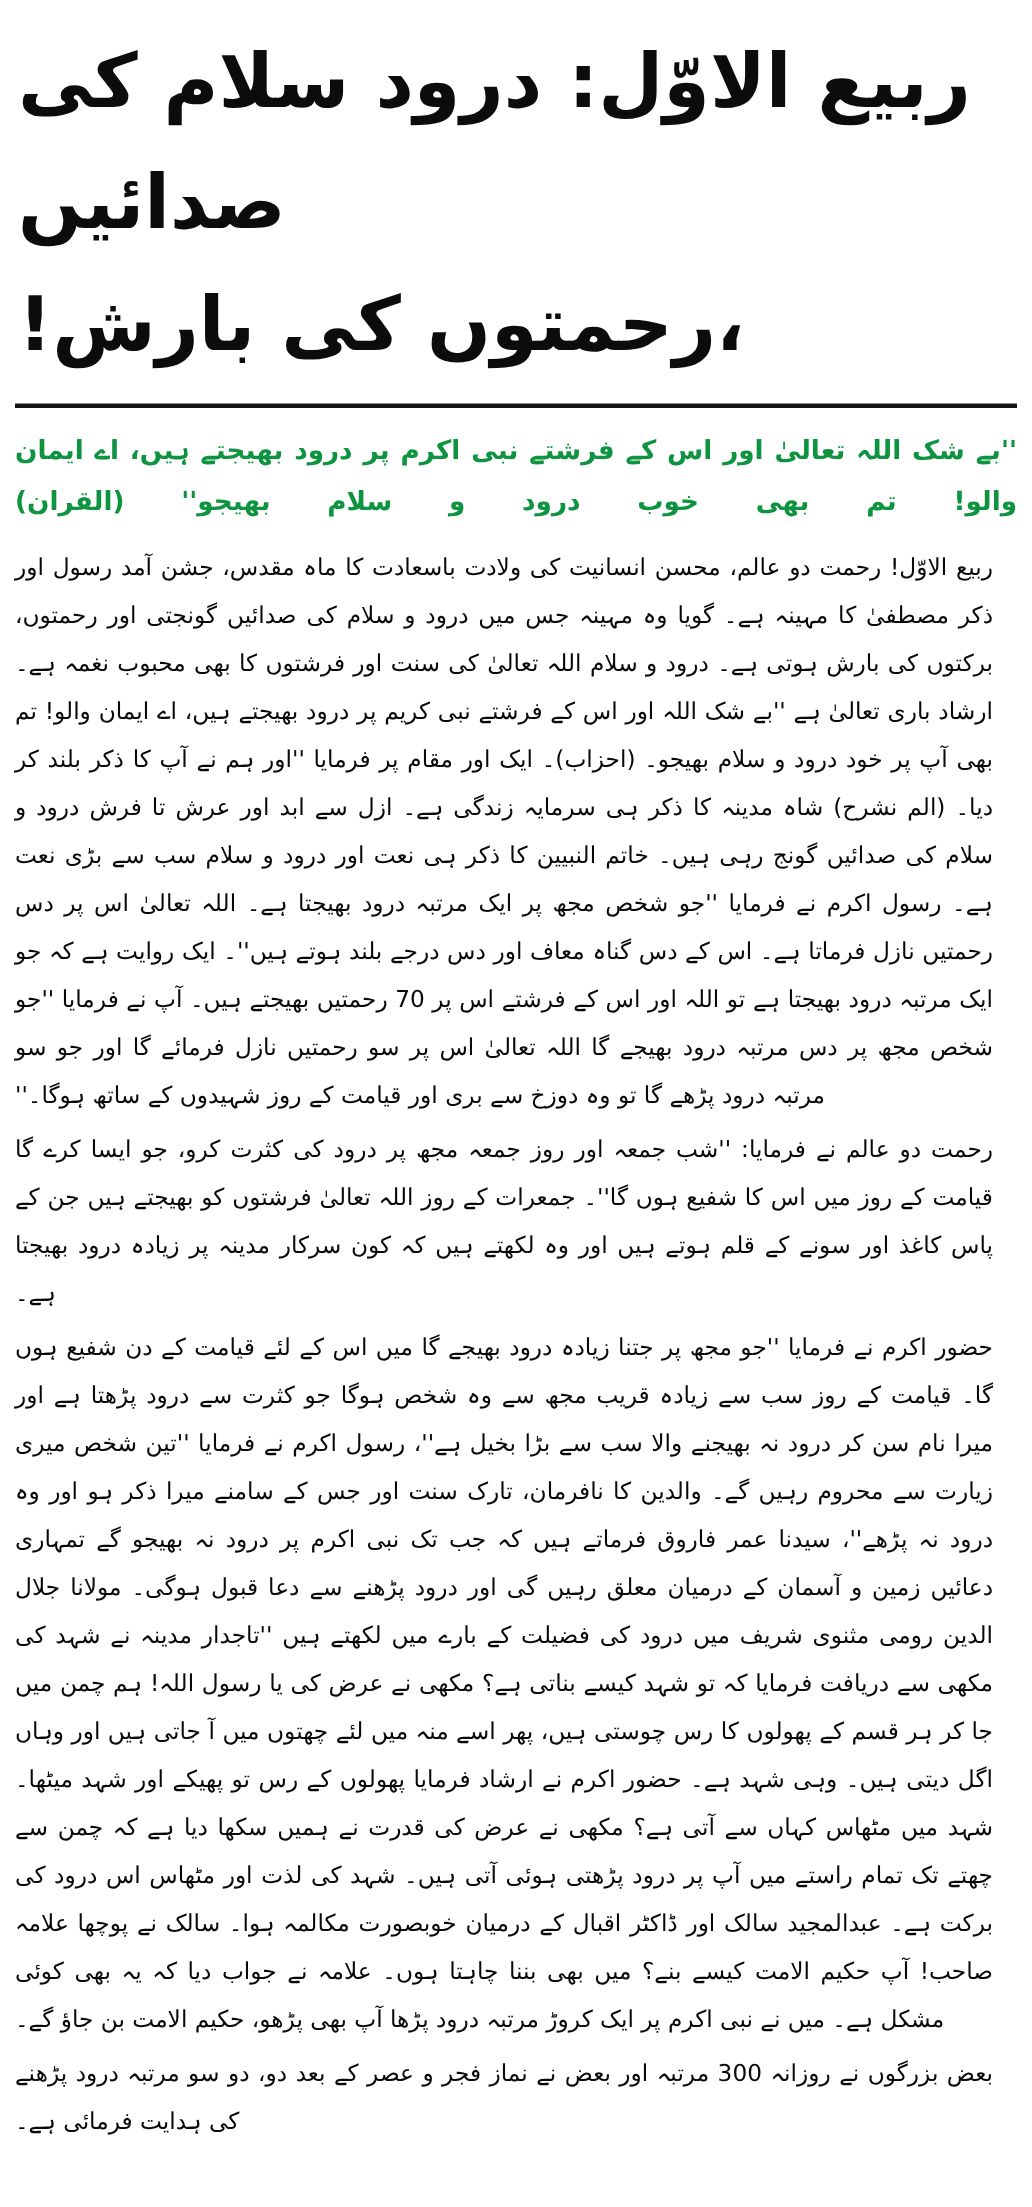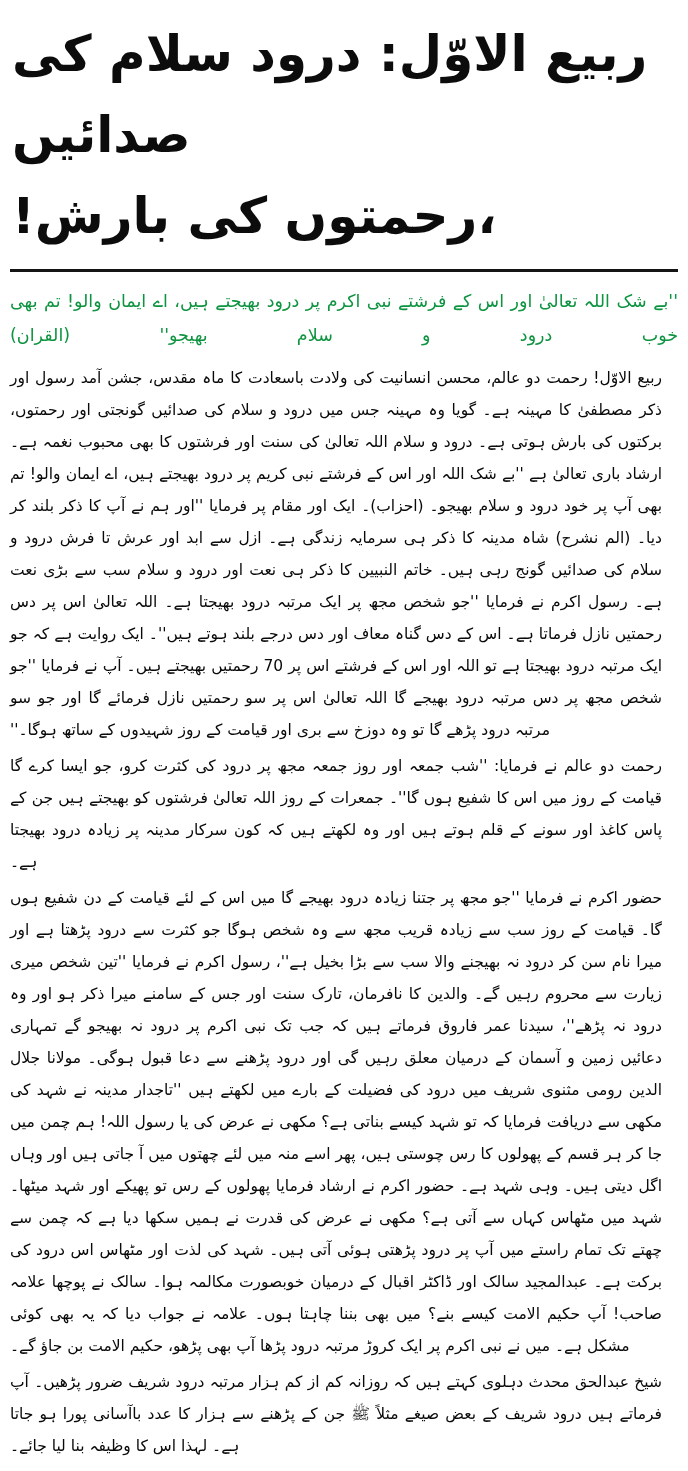--- a/index.html
+++ b/index.html
@@ -32,21 +32,21 @@
   .title-rule {
     border: none;
     border-top: 3px solid #141414;
     margin: 12px 0 12px 0;
   }
   .quran-quote {
     direction: rtl;
     text-align: justify;
     text-align-last: justify;
     font-size: 17.5px;
-    font-weight: normal;
+    font-weight: bold;
     line-height: 1.95;
     color: #0e9440;
     margin: 0 0 10px 0;
   }
   .body-text p {
     direction: rtl;
     text-align: justify;
     text-align-last: left;
     font-size: 15.5px;
     line-height: 32px;
@@ -65,17 +65,16 @@
   </div>
 
   <hr class="title-rule">
 
   <p class="quran-quote"><span>''بے شک اللہ تعالیٰ اور اس کے فرشتے نبی اکرم پر درود بھیجتے ہیں، اے ایمان والو! تم بھی خوب درود و سلام بھیجو''</span> <span>(القران)</span></p>
 
   <div class="body-text">
     <p>ربیع الاوّل! رحمت دو عالم، محسن انسانیت کی ولادت باسعادت کا ماہ مقدس، جشن آمد رسول اور ذکر مصطفیٰ کا مہینہ ہے۔ گویا وہ مہینہ جس میں درود و سلام کی صدائیں گونجتی اور رحمتوں، برکتوں کی بارش ہوتی ہے۔ درود و سلام اللہ تعالیٰ کی سنت اور فرشتوں کا بھی محبوب نغمہ ہے۔ ارشاد باری تعالیٰ ہے ''بے شک اللہ اور اس کے فرشتے نبی کریم پر درود بھیجتے ہیں، اے ایمان والو! تم بھی آپ پر خود درود و سلام بھیجو۔ (احزاب)۔ ایک اور مقام پر فرمایا ''اور ہم نے آپ کا ذکر بلند کر دیا۔ (الم نشرح) شاہ مدینہ کا ذکر ہی سرمایہ زندگی ہے۔ ازل سے ابد اور عرش تا فرش درود و سلام کی صدائیں گونج رہی ہیں۔ خاتم النبیین کا ذکر ہی نعت اور درود و سلام سب سے بڑی نعت ہے۔ رسول اکرم نے فرمایا ''جو شخص مجھ پر ایک مرتبہ درود بھیجتا ہے۔ اللہ تعالیٰ اس پر دس رحمتیں نازل فرماتا ہے۔ اس کے دس گناہ معاف اور دس درجے بلند ہوتے ہیں''۔ ایک روایت ہے کہ جو ایک مرتبہ درود بھیجتا ہے تو اللہ اور اس کے فرشتے اس پر 70 رحمتیں بھیجتے ہیں۔ آپ نے فرمایا ''جو شخص مجھ پر دس مرتبہ درود بھیجے گا اللہ تعالیٰ اس پر سو رحمتیں نازل فرمائے گا اور جو سو مرتبہ درود پڑھے گا تو وہ دوزخ سے بری اور قیامت کے روز شہیدوں کے ساتھ ہوگا۔''</p>
     <p>رحمت دو عالم نے فرمایا: ''شب جمعہ اور روز جمعہ مجھ پر درود کی کثرت کرو، جو ایسا کرے گا قیامت کے روز میں اس کا شفیع ہوں گا''۔ جمعرات کے روز اللہ تعالیٰ فرشتوں کو بھیجتے ہیں جن کے پاس کاغذ اور سونے کے قلم ہوتے ہیں اور وہ لکھتے ہیں کہ کون سرکار مدینہ پر زیادہ درود بھیجتا ہے۔</p>
     <p>حضور اکرم نے فرمایا ''جو مجھ پر جتنا زیادہ درود بھیجے گا میں اس کے لئے قیامت کے دن شفیع ہوں گا۔ قیامت کے روز سب سے زیادہ قریب مجھ سے وہ شخص ہوگا جو کثرت سے درود پڑھتا ہے اور میرا نام سن کر درود نہ بھیجنے والا سب سے بڑا بخیل ہے''، رسول اکرم نے فرمایا ''تین شخص میری زیارت سے محروم رہیں گے۔ والدین کا نافرمان، تارک سنت اور جس کے سامنے میرا ذکر ہو اور وہ درود نہ پڑھے''، سیدنا عمر فاروق فرماتے ہیں کہ جب تک نبی اکرم پر درود نہ بھیجو گے تمہاری دعائیں زمین و آسمان کے درمیان معلق رہیں گی اور درود پڑھنے سے دعا قبول ہوگی۔ مولانا جلال الدین رومی مثنوی شریف میں درود کی فضیلت کے بارے میں لکھتے ہیں ''تاجدار مدینہ نے شہد کی مکھی سے دریافت فرمایا کہ تو شہد کیسے بناتی ہے؟ مکھی نے عرض کی یا رسول اللہ! ہم چمن میں جا کر ہر قسم کے پھولوں کا رس چوستی ہیں، پھر اسے منہ میں لئے چھتوں میں آ جاتی ہیں اور وہاں اگل دیتی ہیں۔ وہی شہد ہے۔ حضور اکرم نے ارشاد فرمایا پھولوں کے رس تو پھیکے اور شہد میٹھا۔ شہد میں مٹھاس کہاں سے آتی ہے؟ مکھی نے عرض کی قدرت نے ہمیں سکھا دیا ہے کہ چمن سے چھتے تک تمام راستے میں آپ پر درود پڑھتی ہوئی آتی ہیں۔ شہد کی لذت اور مٹھاس اس درود کی برکت ہے۔ عبدالمجید سالک اور ڈاکٹر اقبال کے درمیان خوبصورت مکالمہ ہوا۔ سالک نے پوچھا علامہ صاحب! آپ حکیم الامت کیسے بنے؟ میں بھی بننا چاہتا ہوں۔ علامہ نے جواب دیا کہ یہ بھی کوئی مشکل ہے۔ میں نے نبی اکرم پر ایک کروڑ مرتبہ درود پڑھا آپ بھی پڑھو، حکیم الامت بن جاؤ گے۔</p>
-    <p>شیخ عبدالحق محدث دہلوی کہتے ہیں کہ روزانہ کم از کم ہزار مرتبہ درود شریف ضرور پڑھیں۔ آپ فرماتے ہیں درود شریف کے بعض صیغے مثلاً ﷺ جن کے پڑھنے سے ہزار کا عدد باآسانی پورا ہو جاتا ہے۔ لہذا اس کا وظیفہ بنا لیا جائے۔</p>
     <p>بعض بزرگوں نے روزانہ 300 مرتبہ اور بعض نے نماز فجر و عصر کے بعد دو، دو سو مرتبہ درود پڑھنے کی ہدایت فرمائی ہے۔</p>
   </div>
 
 </div>
 
 </body></html>

